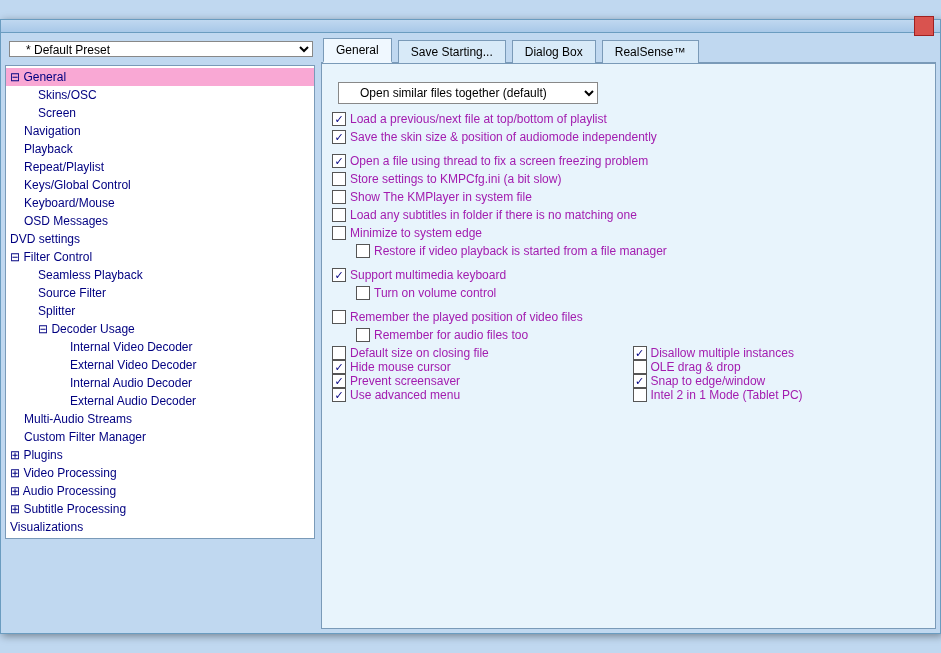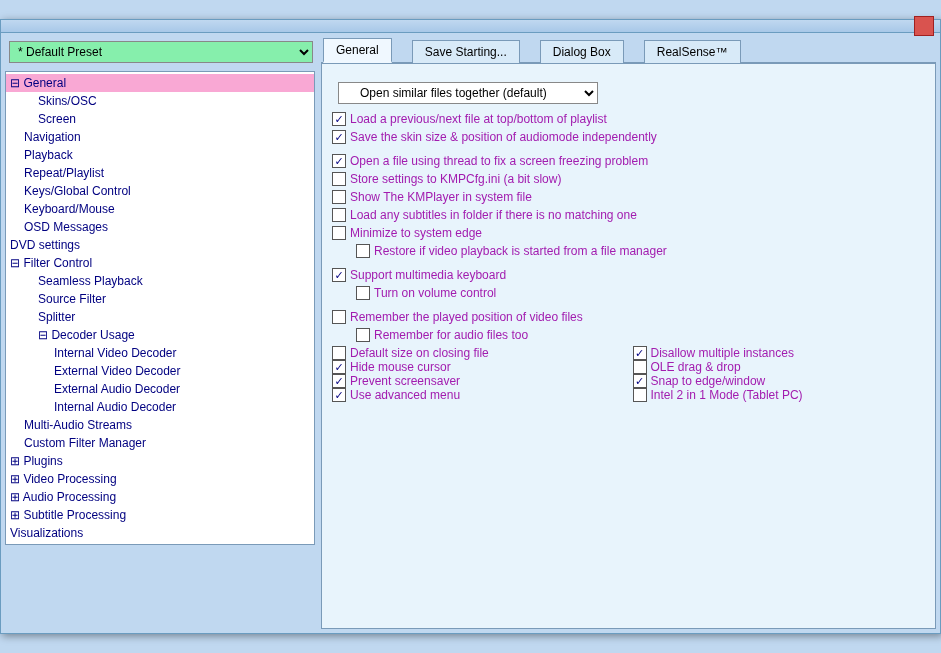--- a/index.html
+++ b/index.html
@@ -66,51 +66,51 @@
     }
     .preset-bar {
       display: flex;
       align-items: center;
       gap: 4px;
       padding: 4px 4px 4px 4px;
       background: #c0d8f0;
     }
     .preset-select {
       flex: 1;
-      height: 22px;
+      height: 16px;
       font-size: 12px;
       border: 1px solid #888;
-      background: #86efac;
-      padding: 0 4px;
+      background: #ffffff;
+      padding: 0 12px;
     }
     .tree {
       padding: 2px 0;
       font-size: 12px;
       color: #000080;
     }
     .tree-item {
       padding: 2px 4px;
       cursor: pointer;
       white-space: nowrap;
     }
     .tree-item.selected { background: #f9a8d4; }
     .tree-indent-0 { padding-left: 4px; }
     .tree-indent-1 { padding-left: 18px; }
     .tree-indent-2 { padding-left: 32px; }
-    .tree-indent-3 { padding-left: 48px; }
+    .tree-indent-3 { padding-left: 64px; }
     .right-panel {
       flex: 1;
       display: flex;
       flex-direction: column;
       gap: 0;
     }
     .tabs-bar {
       display: flex;
       align-items: flex-end;
-      gap: 18px;
+      gap: 4px;
       background: #c0d8f0;
       border-bottom: 2px solid #7a9ab8;
       padding-left: 2px;
     }
     .tab {
       padding: 4px 12px;
       font-size: 12px;
       cursor: pointer;
       border: 1px solid #7a9ab8;
       border-bottom: none;
@@ -228,22 +228,22 @@
             <div class="tree-item tree-indent-1">Keyboard/Mouse</div>
             <div class="tree-item tree-indent-1">OSD Messages</div>
             <div class="tree-item tree-indent-0">DVD settings</div>
             <div class="tree-item tree-indent-0">⊟ Filter Control</div>
             <div class="tree-item tree-indent-2">Seamless Playback</div>
             <div class="tree-item tree-indent-2">Source Filter</div>
             <div class="tree-item tree-indent-2">Splitter</div>
             <div class="tree-item tree-indent-2">⊟ Decoder Usage</div>
             <div class="tree-item tree-indent-3">Internal Video Decoder</div>
             <div class="tree-item tree-indent-3">External Video Decoder</div>
+            <div class="tree-item tree-indent-3">Internal Audio Decoder</div>
             <div class="tree-item tree-indent-3">External Audio Decoder</div>
-            <div class="tree-item tree-indent-3">Internal Audio Decoder</div>
             <div class="tree-item tree-indent-1">Multi-Audio Streams</div>
             <div class="tree-item tree-indent-1">Custom Filter Manager</div>
             <div class="tree-item tree-indent-0">⊞ Plugins</div>
             <div class="tree-item tree-indent-0">⊞ Video Processing</div>
             <div class="tree-item tree-indent-0">⊞ Audio Processing</div>
             <div class="tree-item tree-indent-0">⊞ Subtitle Processing</div>
             <div class="tree-item tree-indent-0">Visualizations</div>
           </div>
         </div>
     </div>

